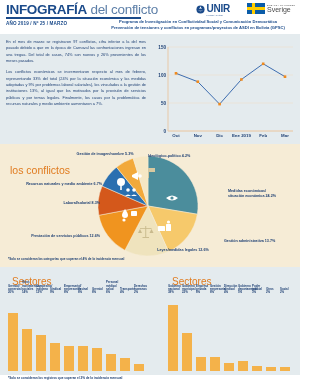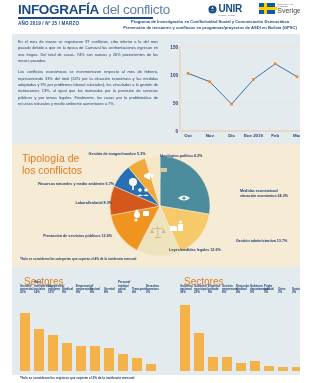--- a/index.html
+++ b/index.html
@@ -4,21 +4,21 @@
 <style>
   * { box-sizing: border-box; margin: 0; padding: 0; }
   html, body { width: 300px; height: 383px; }
   body {
     font-family: "Liberation Sans", sans-serif;
     background: #ffffff;
     position: relative;
     overflow: hidden;
     color: #1d3f73;
   }
-  .page { position: relative; width: 300px; height: 383px; padding-left: 12px; }
+  .page { position: relative; width: 300px; height: 383px; }
 
   
   .header { position: relative; height: 34px; background: #ffffff; }
   .logo-title {
     position: absolute; left: 6px; top: 2px;
     font-size: 13.5px; letter-spacing: -0.3px; white-space: nowrap;
   }
   .logo-title .b { font-weight: bold; color: #1a4a8a; }
   .logo-title .l { font-weight: normal; color: #5d7fa8; }
   .rule {
@@ -178,21 +178,21 @@
             <text x="135" y="97.5" text-anchor="middle" font-size="4.4" font-weight="bold" fill="#1d3f73" font-family="&quot;Liberation Sans&quot;, sans-serif">Mar</text>
           </g>
         <line x1="18" y1="92" x2="143" y2="92" stroke="#e8c9a8" stroke-width="1"></line>
         <line x1="18" y1="8" x2="18" y2="92" stroke="#e8c9a8" stroke-width="1"></line>
       </svg>
     </div>
   </div>
 
   <div class="tipologia">
     <div class="tip-title">
-      <span id="tip-title-1">Tipología de</span><br>
+      <br>
       <span id="tip-title-2">los conflictos</span>
     </div>
 
     <div class="pie-wrap">
       <svg width="120" height="120" viewBox="0 0 120 120">
         <g id="pie-slices">
             <path d="M60 60 L60 10 A50 50 0 0 1 109.32116841603953 68.21111113532542 Z" fill="#4b8d9c" stroke="#f6ecd6" stroke-width="0.5"></path>
             <path d="M60 60 L109.32116841603953 68.21111113532542 A50 50 0 0 1 80.53321772247546 105.58932956253491 Z" fill="#f6c96b" stroke="#f6ecd6" stroke-width="0.5"></path>
             <path d="M60 60 L80.53321772247546 105.58932956253491 A50 50 0 0 1 36.886064457917094 104.33673402221274 Z" fill="#efe3bd" stroke="#f6ecd6" stroke-width="0.5"></path>
             <path d="M60 60 L36.886064457917094 104.33673402221274 A50 50 0 0 1 10.866920404045572 69.27040934466257 Z" fill="#f0941f" stroke="#f6ecd6" stroke-width="0.5"></path>

